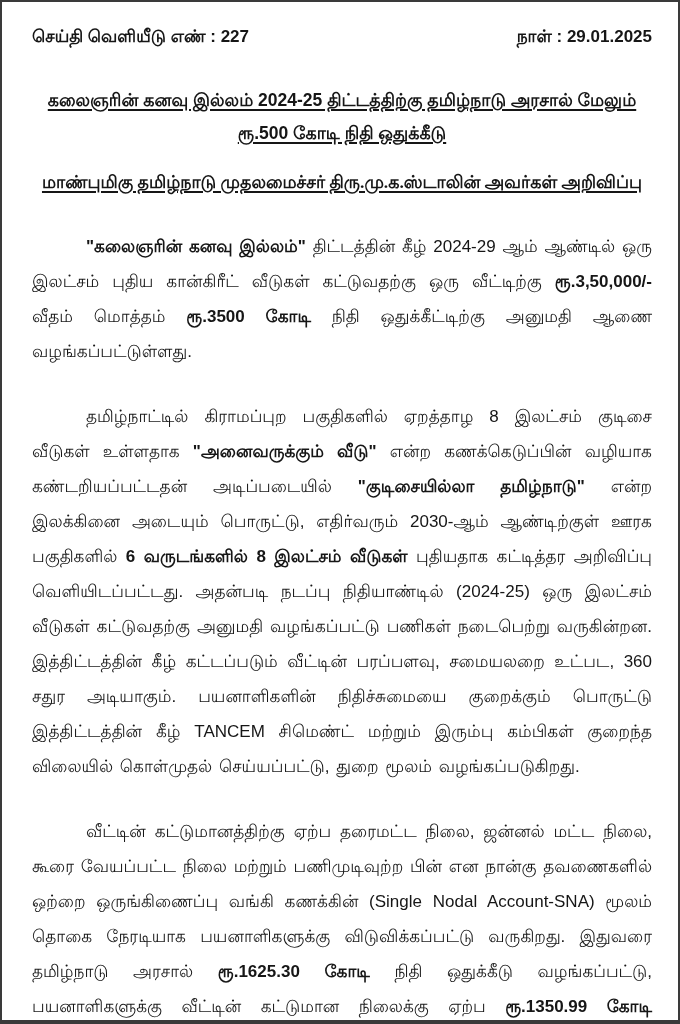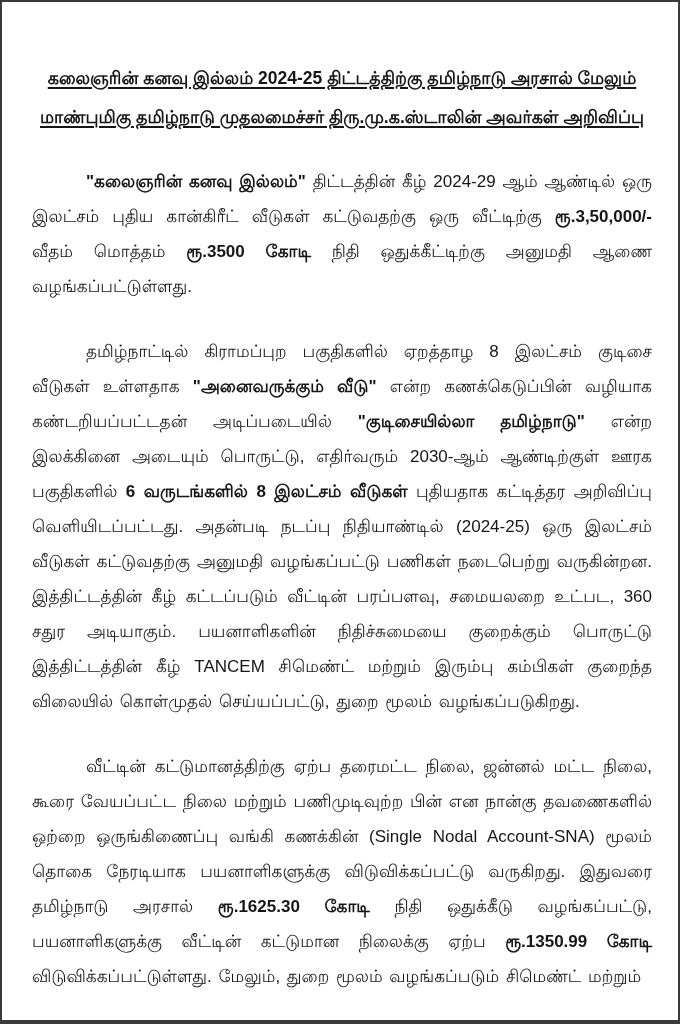--- a/index.html
+++ b/index.html
@@ -35,21 +35,22 @@
     font-size: 17.5px;
     line-height: 33px;
   }
   .title-line > span {
     text-decoration: underline;
     text-underline-offset: 3px;
     text-decoration-thickness: 1.5px;
     text-align: right;
   }
   .title-line.announcer {
-    margin-top: 6px;
+    margin-top: 16px;
+    font-family: Liberation Serif, serif;
   }
   .doc-body {
     margin-top: 0;
   }
   .doc-body p {
     margin: 30px 0 0 0;
     font-size: 17px;
     line-height: 35px;
     text-align: justify;
     text-indent: 54px;
@@ -57,24 +58,31 @@
   }
   .doc-body p span.bold {
     font-weight: bold;
   }
 </style>
 </head>
 <body>
 
 <div class="page">
 
+  <div class="doc-header">
+    <span>செய்தி வெளியீடு எண் : 227</span>
+    <span>நாள் : 29.01.2025</span>
+  </div>
 
   <div class="doc-title">
     <div class="title-line">
       <span>கலைஞரின் கனவு இல்லம் 2024-25 திட்டத்திற்கு தமிழ்நாடு அரசால் மேலும்</span>
+    </div>
+    <div class="title-line">
+      <span>ரூ.500 கோடி நிதி ஒதுக்கீடு</span>
     </div>
     <div class="title-line announcer">
       <span>மாண்புமிகு தமிழ்நாடு முதலமைச்சர் திரு.மு.க.ஸ்டாலின் அவர்கள் அறிவிப்பு</span>
     </div>
   </div>
 
   <div class="doc-body">
     <p><span class="bold">"கலைஞரின் கனவு இல்லம்"</span><span> திட்டத்தின் கீழ் 2024-29 ஆம் ஆண்டில் ஒரு இலட்சம் புதிய கான்கிரீட் வீடுகள் கட்டுவதற்கு ஒரு வீட்டிற்கு </span><span class="bold">ரூ.3,50,000/-</span><span> வீதம் மொத்தம் </span><span class="bold">ரூ.3500 கோடி</span><span> நிதி ஒதுக்கீட்டிற்கு அனுமதி ஆணை வழங்கப்பட்டுள்ளது.</span></p>
     <p><span>தமிழ்நாட்டில் கிராமப்புற பகுதிகளில் ஏறத்தாழ 8 இலட்சம் குடிசை வீடுகள் உள்ளதாக </span><span class="bold">"அனைவருக்கும் வீடு"</span><span> என்ற கணக்கெடுப்பின் வழியாக கண்டறியப்பட்டதன் அடிப்படையில் </span><span class="bold">"குடிசையில்லா தமிழ்நாடு"</span><span> என்ற இலக்கினை அடையும் பொருட்டு, எதிர்வரும் 2030-ஆம் ஆண்டிற்குள் ஊரக பகுதிகளில் </span><span class="bold">6 வருடங்களில் 8 இலட்சம் வீடுகள்</span><span> புதியதாக கட்டித்தர அறிவிப்பு வெளியிடப்பட்டது. அதன்படி நடப்பு நிதியாண்டில் (2024-25) ஒரு இலட்சம் வீடுகள் கட்டுவதற்கு அனுமதி வழங்கப்பட்டு பணிகள் நடைபெற்று வருகின்றன. இத்திட்டத்தின் கீழ் கட்டப்படும் வீட்டின் பரப்பளவு, சமையலறை உட்பட, 360 சதுர அடியாகும். பயனாளிகளின் நிதிச்சுமையை குறைக்கும் பொருட்டு இத்திட்டத்தின் கீழ் TANCEM சிமெண்ட் மற்றும் இரும்பு கம்பிகள் குறைந்த விலையில் கொள்முதல் செய்யப்பட்டு, துறை மூலம் வழங்கப்படுகிறது.</span></p>
     <p><span>வீட்டின் கட்டுமானத்திற்கு ஏற்ப தரைமட்ட நிலை, ஜன்னல் மட்ட நிலை, கூரை வேயப்பட்ட நிலை மற்றும் பணிமுடிவுற்ற பின் என நான்கு தவணைகளில் ஒற்றை ஒருங்கிணைப்பு வங்கி கணக்கின் (Single Nodal Account-SNA) மூலம் தொகை நேரடியாக பயனாளிகளுக்கு விடுவிக்கப்பட்டு வருகிறது. இதுவரை தமிழ்நாடு அரசால் </span><span class="bold">ரூ.1625.30 கோடி</span><span> நிதி ஒதுக்கீடு வழங்கப்பட்டு, பயனாளிகளுக்கு வீட்டின் கட்டுமான நிலைக்கு ஏற்ப </span><span class="bold">ரூ.1350.99 கோடி</span><span> விடுவிக்கப்பட்டுள்ளது. மேலும், துறை மூலம் வழங்கப்படும் சிமெண்ட் மற்றும்</span></p>

